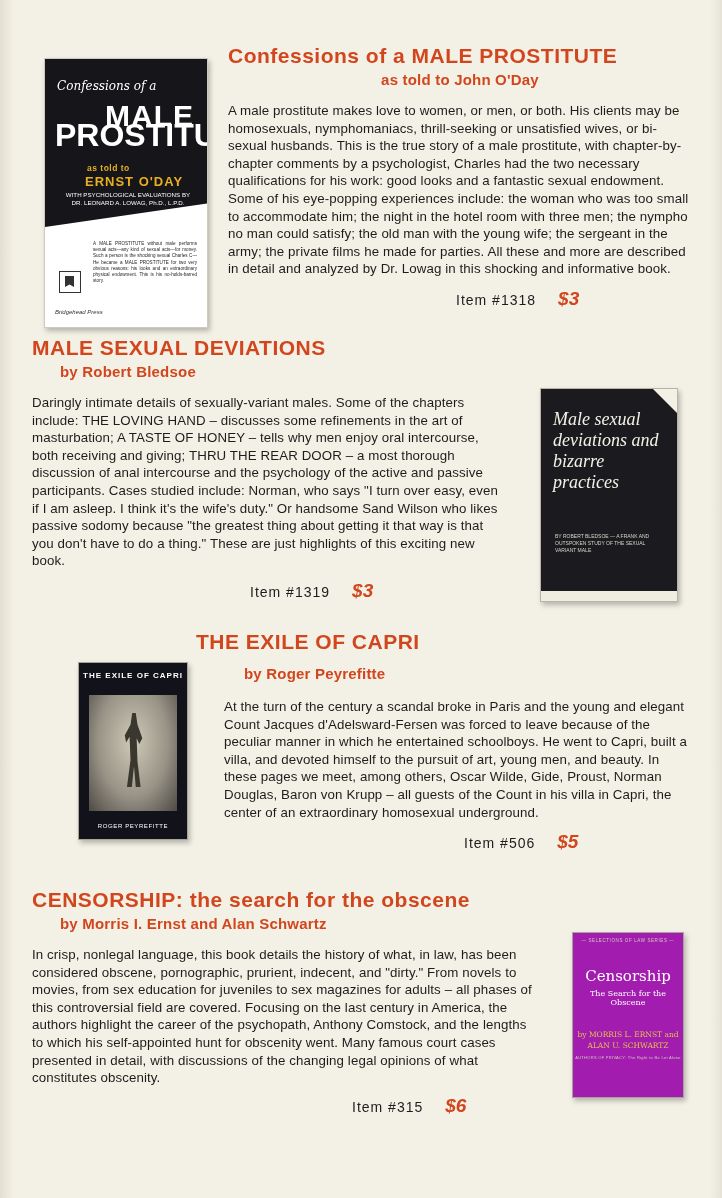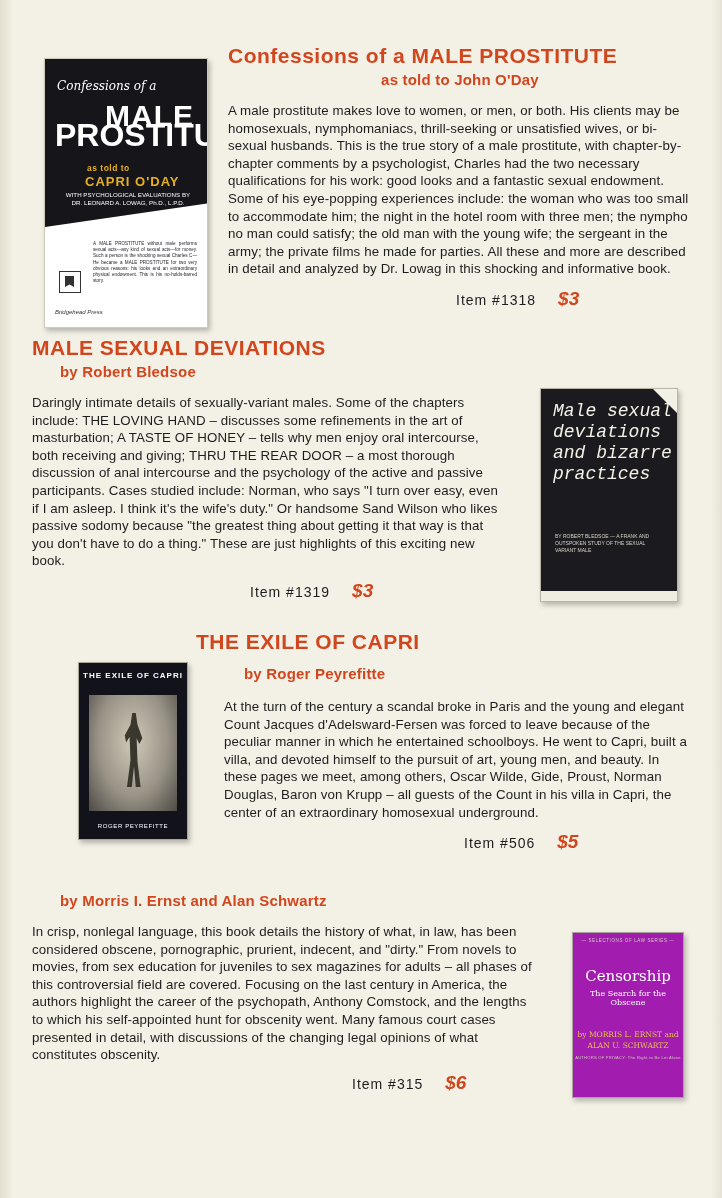--- a/index.html
+++ b/index.html
@@ -143,22 +143,22 @@
     font-size: 6px; color: #333; font-style: italic;
   }
 
   
   #cover-2 {
     left: 540px; top: 388px; width: 136px; height: 212px;
     background: #1a1a1f;
     border: 1px solid #b9b4a6;
   }
   #cover-2 .c2-title {
-    position: absolute; left: 12px; top: 12px; width: 120px;
-    color: #f4f1e6; font-family: Liberation Mono, monospace; font-style: italic;
+    position: absolute; left: 12px; top: 20px; width: 120px;
+    color: #f4f1e6; font-family: Liberation Serif, serif; font-style: italic;
     font-size: 18px; line-height: 21px;
   }
   #cover-2 .c2-sub {
     position: absolute; left: 14px; top: 144px; width: 108px;
     color: #d8d4c6; font-size: 5px; line-height: 7px;
   }
   #cover-2 .c2-fold {
     position: absolute; right: -1px; top: -1px; width: 26px; height: 26px;
     background: #f3f0e5;
     clip-path: polygon(100% 0, 0 0, 100% 100%);
@@ -227,21 +227,21 @@
 <body>
 
 <div class="page">
 
   <div class="cover" id="cover-1">
     <div class="blk"></div>
     <div class="c1-script">Confessions of a</div>
     <div class="c1-male">MALE</div>
     <div class="c1-pros">PROSTITUTE</div>
     <div class="c1-told">as told to</div>
-    <div class="c1-oday">CAPRI O'DAY</div>
+    <div class="c1-oday">ERNST O'DAY</div>
     <div class="c1-sub">WITH PSYCHOLOGICAL EVALUATIONS BY DR. LEONARD A. LOWAG, Ph.D., L.P.D.</div>
     <div class="c1-blurb">A MALE PROSTITUTE without male performs sexual acts—any kind of sexual acts—for money. Such a person is the shocking sexual Charles C— He became a MALE PROSTITUTE for two very obvious reasons: his looks and an extraordinary physical endowment. This is his no-holds-barred story.</div>
     <div class="c1-logo"></div>
     <div class="c1-pub">Bridgehead Press</div>
   </div>
 
   <div class="entry" style="left:228px; top:34px; width:464px;">
     <div class="title" style="text-align:left;margin-top:10px;">
       <span class="big">Confessions of  a  MALE PROSTITUTE</span>
     </div>
@@ -294,20 +294,23 @@
 
   <div class="cover" id="cover-4">
     <div class="c4-top">— SELECTIONS OF LAW SERIES —</div>
     <div class="c4-title">Censorship</div>
     <div class="c4-sub">The Search for the Obscene</div>
     <div class="c4-auth">by MORRIS L. ERNST and ALAN U. SCHWARTZ</div>
     <div class="c4-note">AUTHORS OF PRIVACY: The Right to Be Let Alone</div>
   </div>
 
   <div class="entry" style="left:32px; top:888px; width:540px;">
+    <div class="title">
+      <span class="big">CENSORSHIP: the search for the obscene</span>
+    </div>
     <div class="byline" style="margin-top:4px; padding-left:28px;">by Morris I. Ernst and Alan Schwartz</div>
     <div class="body-text" style="margin-top:14px; width:505px;">In crisp, nonlegal language, this book details the history of what, in law, has been considered obscene, pornographic, prurient, indecent, and "dirty."  From novels to movies, from sex education for juveniles to sex magazines for adults – all phases of this controversial field are covered.  Focusing on the last century in America, the authors highlight the career of the psychopath, Anthony Comstock, and the lengths to which his self-appointed hunt for obscenity went.  Many famous court cases presented in detail, with discussions of the changing legal opinions of what constitutes obscenity.</div>
     <div class="footer-row" style="margin-top:8px; padding-left:320px;">
       <span class="item-line">Item #315</span>
       <span class="price">$6</span>
     </div>
   </div>
 
 </div>
 

